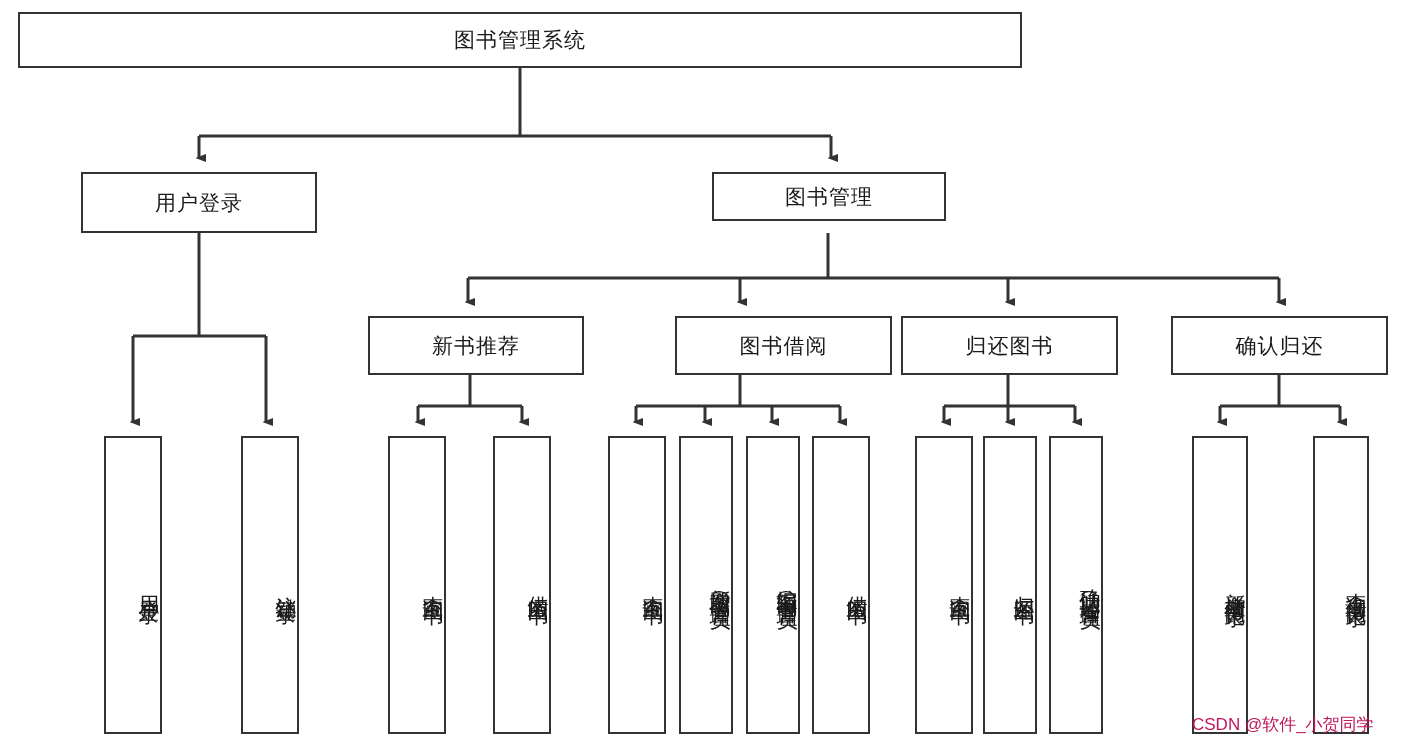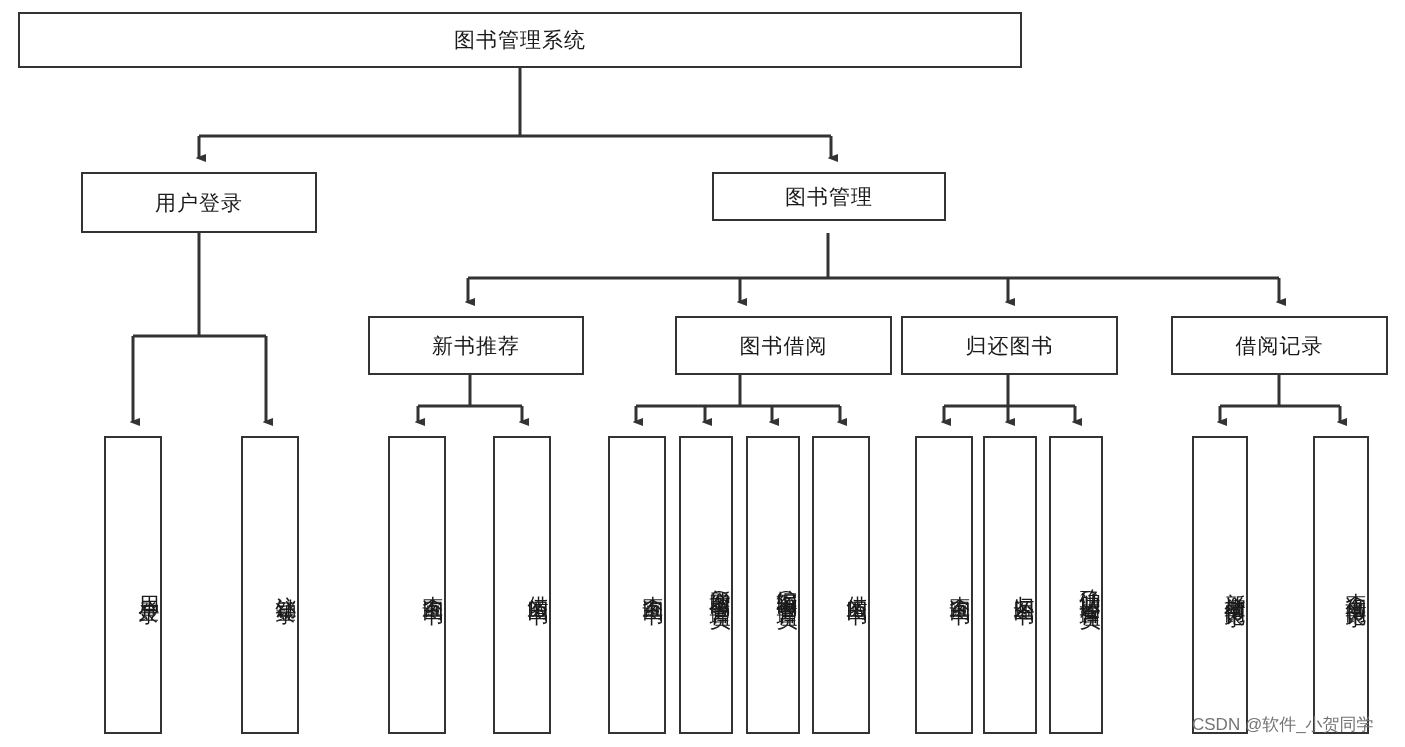--- a/index.html
+++ b/index.html
@@ -55,21 +55,21 @@
     white-space: nowrap;
   }
   #root-node {
     border-width: 2px;
   }
   #watermark {
     position: absolute;
     left: 1192px;
     top: 713px;
     font-size: 17px;
-    color: #737373;
+    color: #be185d;
     white-space: nowrap;
     font-family: "Liberation Sans", "DejaVu Sans", sans-serif;
   }
 </style>
 </head>
 <body>
 
 <div id="canvas">
 
   <svg id="edges" viewBox="0 0 1405 747">
@@ -137,21 +137,21 @@
   <div class="node h" style="left:368px; top:316px; width:216px; height:59px;">
     <span>新书推荐</span>
   </div>
   <div class="node h" style="left:633px; top:316px; width:217px; height:59px;margin-left:42px;">
     <span>图书借阅</span>
   </div>
   <div class="node h" style="left:901px; top:316px; width:217px; height:59px;">
     <span>归还图书</span>
   </div>
   <div class="node h" style="left:1171px; top:316px; width:217px; height:59px;">
-    <span>借阅记录</span>
+    <span>确认归还</span>
   </div>
 
   <div class="node v" style="left:104px; top:436px; width:58px; height:298px;">
     <span class="vtext">用户登录</span>
   </div>
   <div class="node v" style="left:241px; top:436px; width:58px; height:298px;">
     <span class="vtext">注销登录</span>
   </div>
 
   <div class="node v" style="left:388px; top:436px; width:58px; height:298px;">

